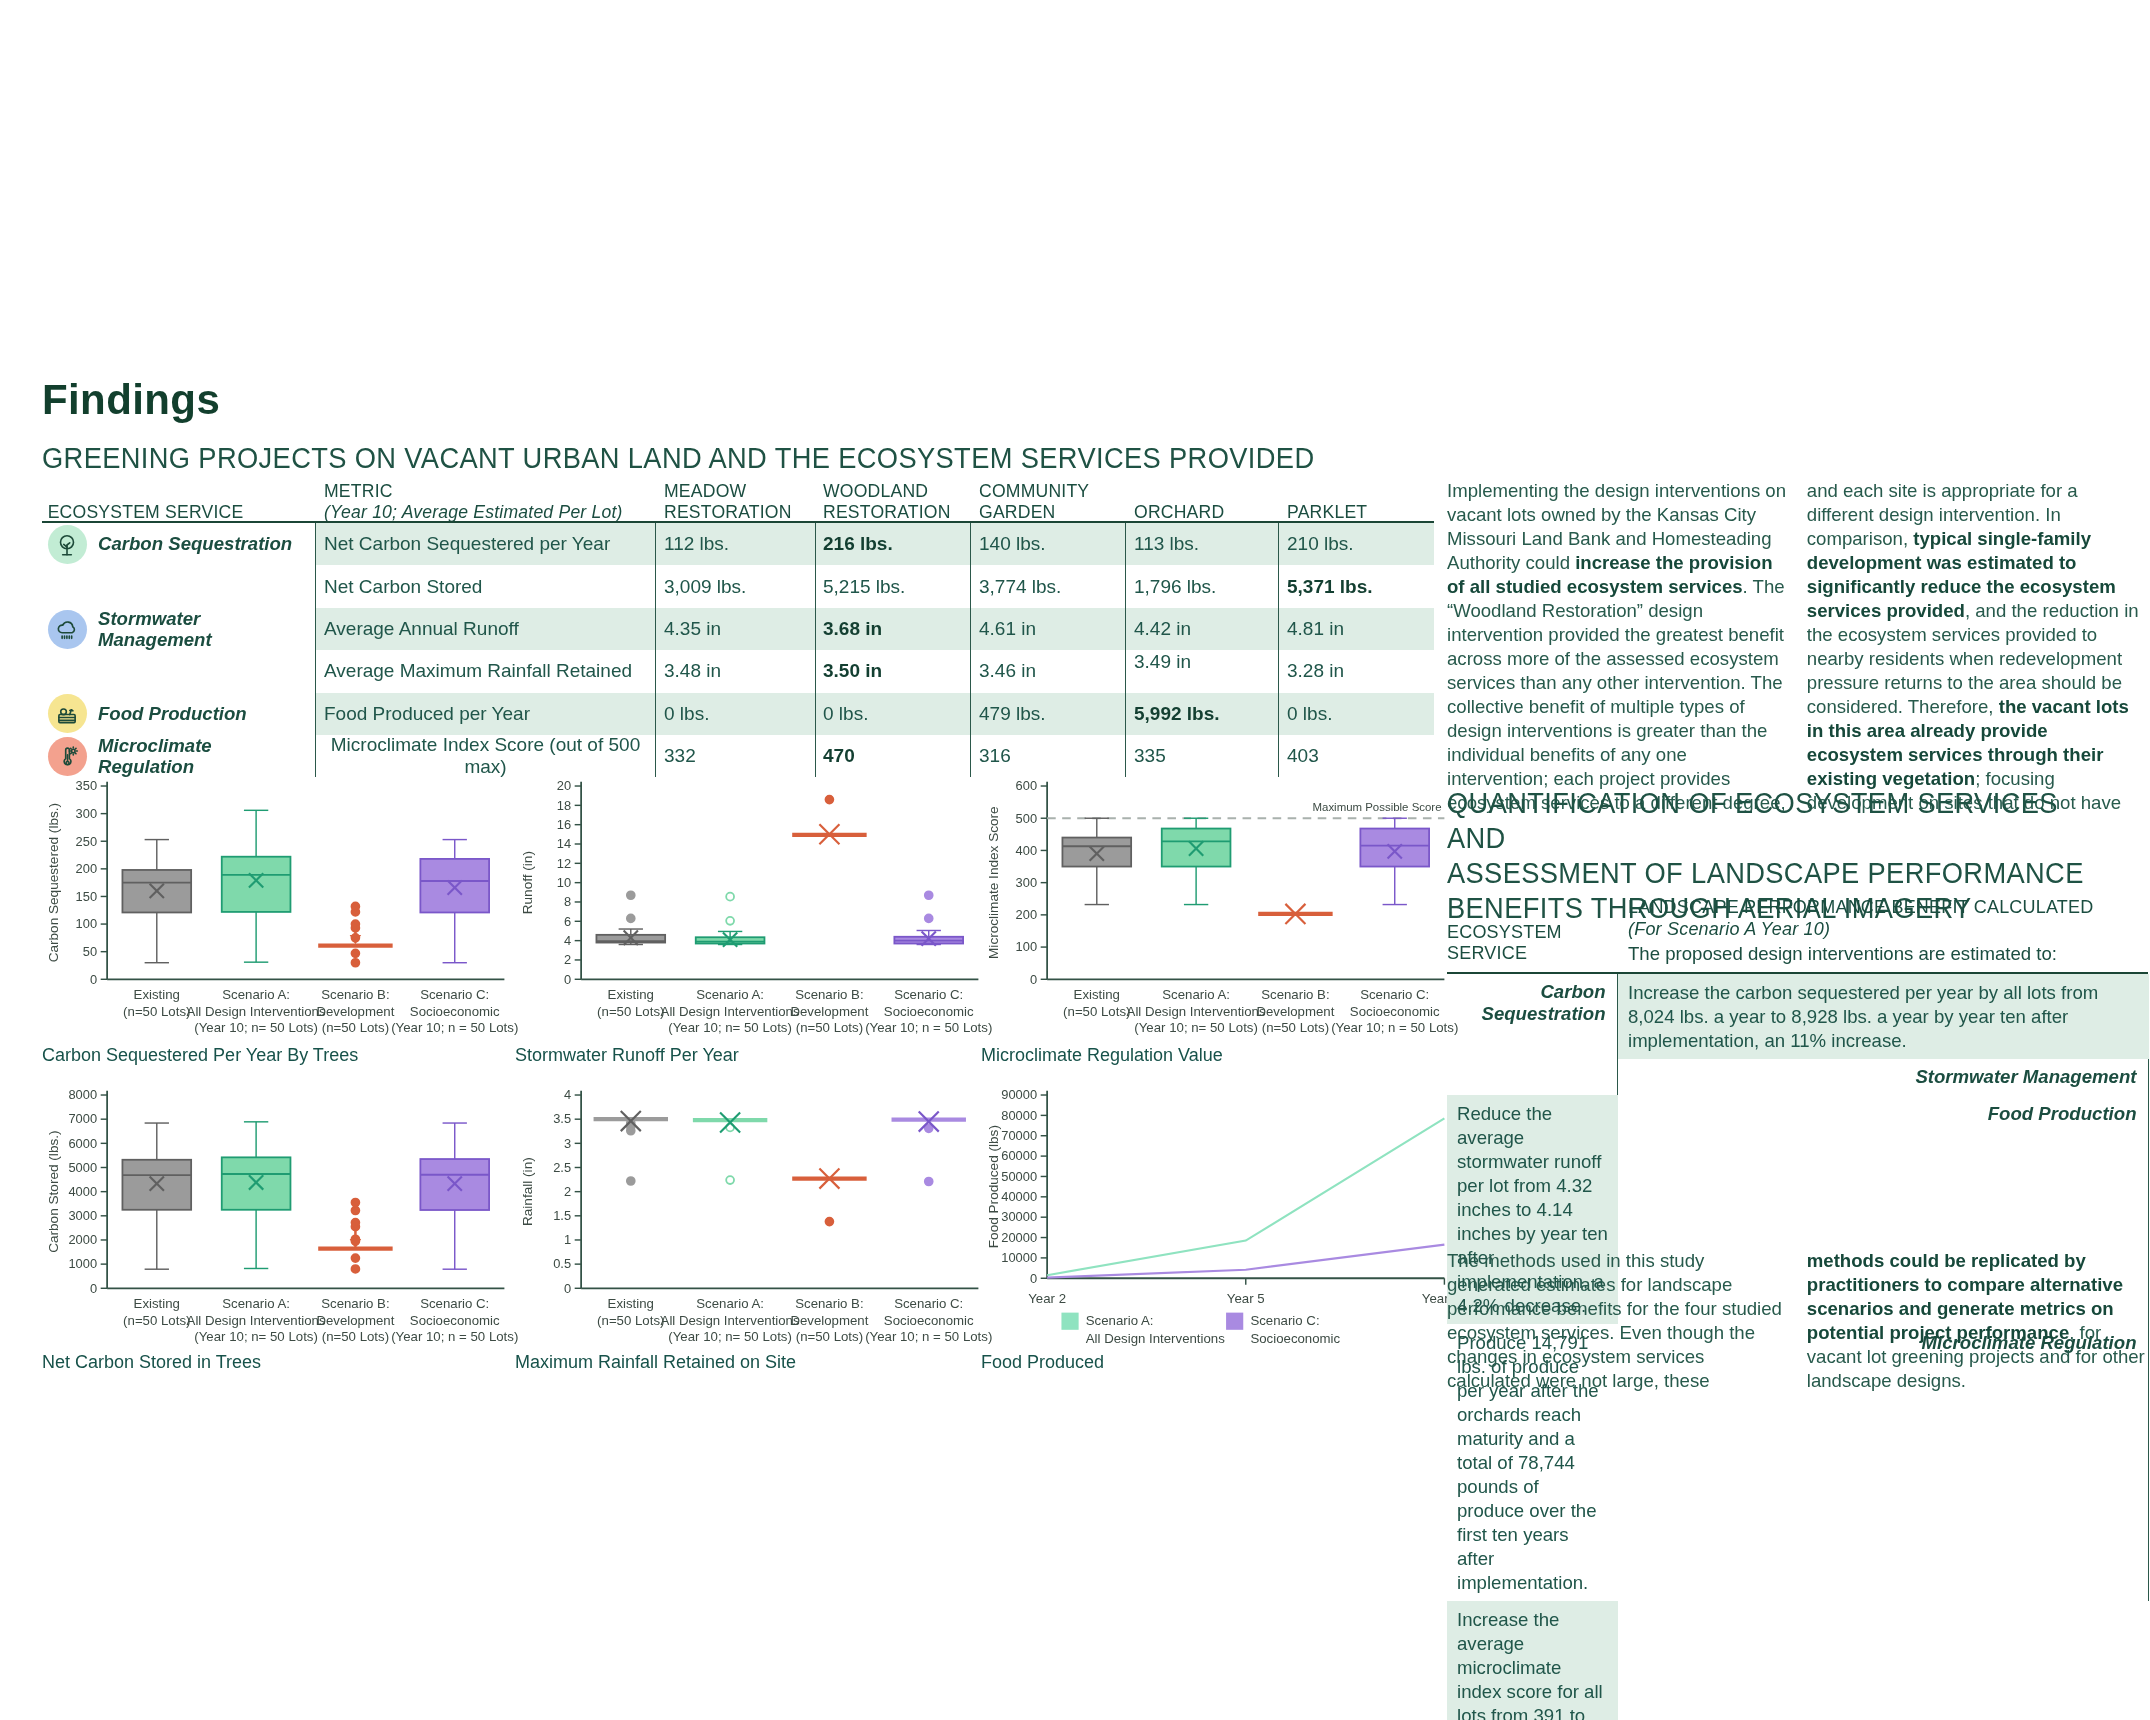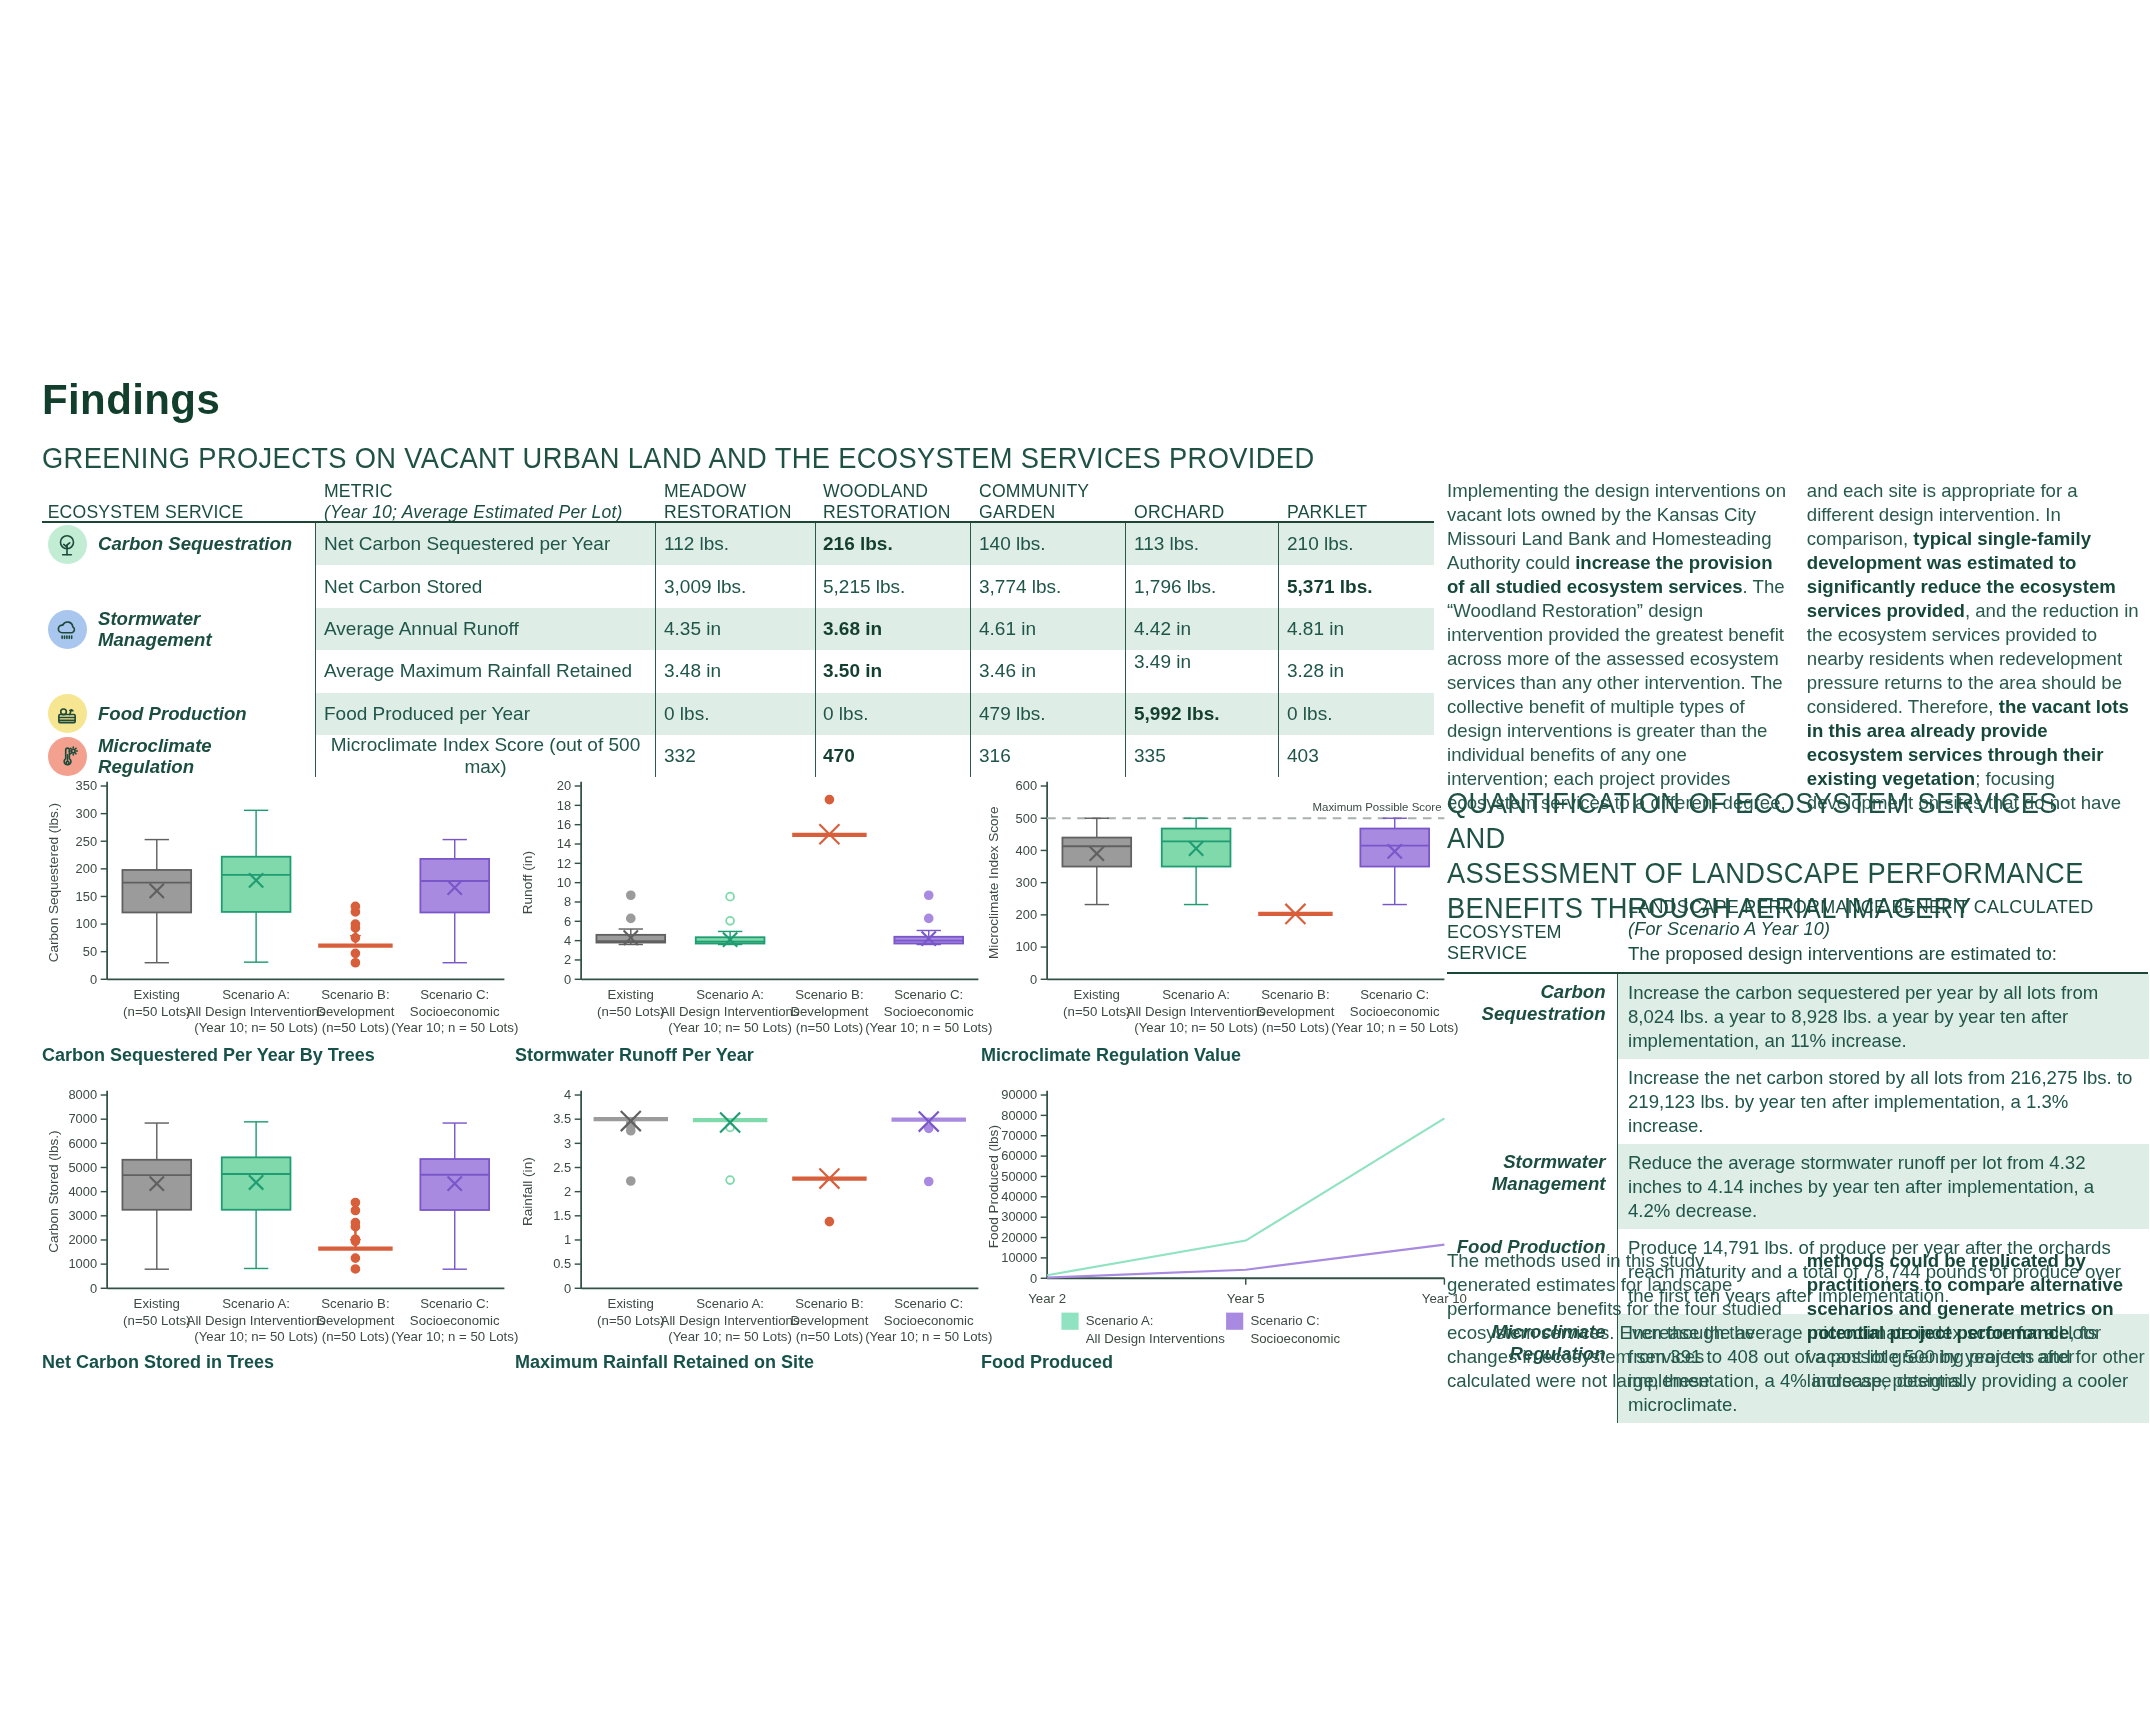--- a/index.html
+++ b/index.html
@@ -18,21 +18,21 @@
   .rule-thick{position:absolute;background:#1b4636;}
   .vline{position:absolute;background:#2b584a;}
   .icon-circle{position:absolute;width:39px;height:39px;border-radius:50%;display:flex;align-items:center;justify-content:center;}
   .svc{position:absolute;display:flex;align-items:center;font-weight:700;font-style:italic;font-size:18.6px;line-height:21.5px;color:#1b4d40;}
   .cellv{position:absolute;display:flex;align-items:center;font-size:19px;color:#20564a;}
   .boldv{font-weight:700;color:#133f31;}
   
   .chart{width:487px;height:272px;}
   .chart svg{overflow:visible;}
   svg text{font-family:"Liberation Sans",sans-serif;fill:#3d4b44;}
-  .chart-title{position:absolute;font-size:18px;font-weight:700;color:#17524a;}
+  .chart-title{position:absolute;font-size:18px;font-weight:400;color:#17524a;}
   
   .bt{width:701px;}
   .bt-head{display:grid;grid-template-columns:171px 531px;border-bottom:2.2px solid #1b4636;padding-bottom:7.2px;}
   .bt-h1{align-self:end;font-size:18px;line-height:21.5px;white-space:pre-line;color:#1b4d40;letter-spacing:0.2px;}
   .bt-h2{font-size:18px;line-height:22px;color:#1b4d40;padding-left:10px;letter-spacing:0.2px;}
   .bt-h2 .plain{font-size:18.6px;letter-spacing:0;margin-top:2.9px;}
   .bt-rows{display:grid;grid-template-columns:171px 531px;}
   .bt-label{font-weight:700;font-style:italic;text-align:right;padding:7.2px 11.5px 7.2px 0;border-right:1.4px solid #2b584a;font-size:18.6px;line-height:22px;color:#1b4d40;}
   .bt-benefit{padding:6.5px 10px;font-size:18.6px;line-height:24px;color:#20564a;}
   .bt-benefit.shaded{background:#deede5;}
@@ -519,21 +519,20 @@
     <div class="bt-h2">
       <div>LANDSCAPE PERFORMANCE BENEFIT CALCULATED</div>
       <div class="ital">(For Scenario A Year 10)</div>
       <div class="plain">The proposed design interventions are estimated to:</div>
     </div>
   </div>
   <div class="bt-rows">
       <div class="bt-label">Carbon Sequestration</div>
       <div class="bt-benefit shaded">Increase the carbon sequestered per year by all lots from 8,024 lbs. a year to 8,928 lbs. a year by year ten after implementation, an 11% increase.</div>
       <div class="bt-label"></div>
-      <div class="bt-benefit">Increase the net carbon stored by all lots from 216,275 lbs. to 219,123 lbs. by year ten after implementation, a 1.3% increase.</div>
       <div class="bt-label">Stormwater Management</div>
       <div class="bt-benefit shaded">Reduce the average stormwater runoff per lot from 4.32 inches to 4.14 inches by year ten after implementation, a 4.2% decrease.</div>
       <div class="bt-label">Food Production</div>
       <div class="bt-benefit">Produce 14,791 lbs. of produce per year after the orchards reach maturity and a total of 78,744 pounds of produce over the first ten years after implementation.</div>
       <div class="bt-label">Microclimate Regulation</div>
       <div class="bt-benefit shaded">Increase the average microclimate index score for all lots from 391 to 408 out of a possible 500 by year ten after implementation, a 4% increase, potentially providing a cooler microclimate.</div>
     </div>
 </div>
 
 <div class="abs cols" style="left:1447px;top:1249px;width:701px;height:154px;"><span>The methods used in this study generated estimates for landscape performance benefits for the four studied ecosystem services. Even though the changes in ecosystem services calculated were not large, these </span><b>methods could be replicated by practitioners to compare alternative scenarios and generate metrics on potential project performance</b><span>, for vacant lot greening projects and for other landscape designs.</span></div>

